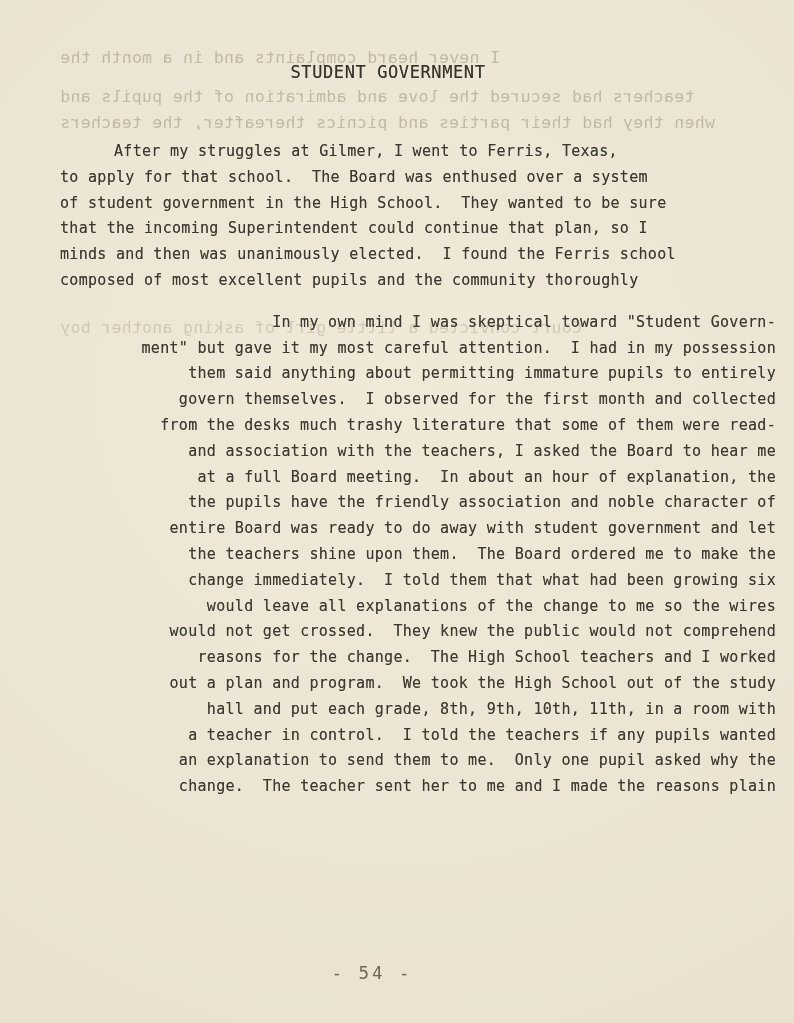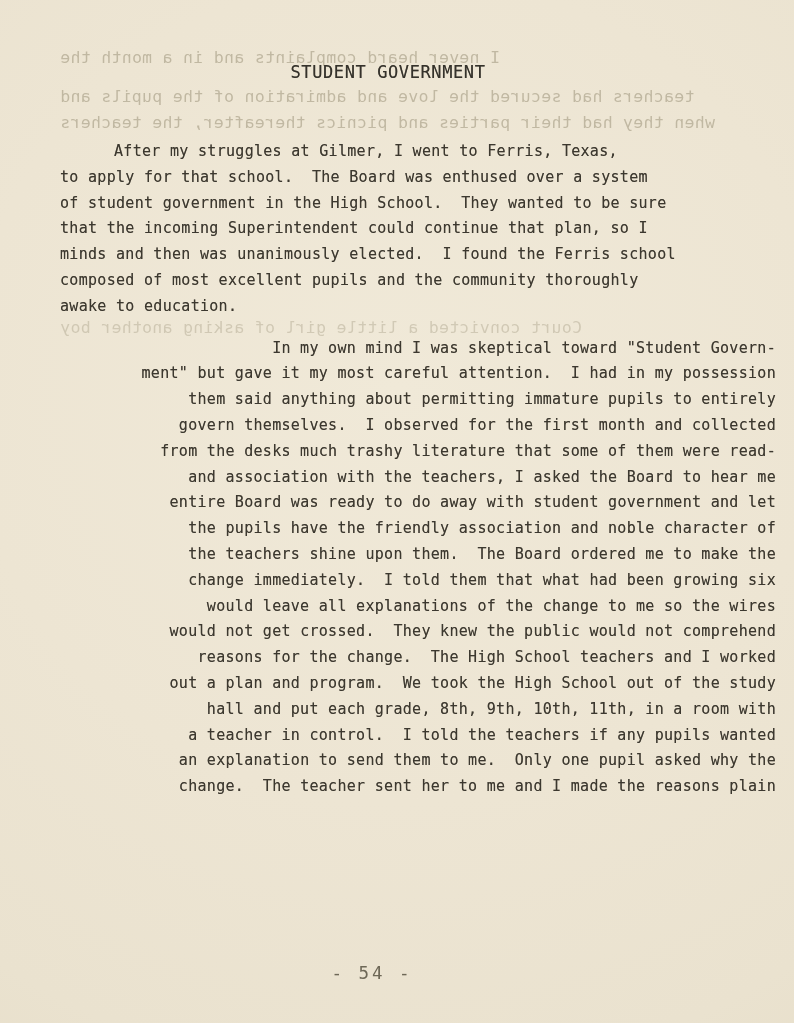--- a/index.html
+++ b/index.html
@@ -91,32 +91,32 @@
 
   <div class="content">
 
     <div class="para para-0">
       <div class="line first">After my struggles at Gilmer, I went to Ferris, Texas,</div>
       <div class="line">to apply for that school.  The Board was enthused over a system</div>
       <div class="line">of student government in the High School.  They wanted to be sure</div>
       <div class="line">that the incoming Superintendent could continue that plan, so I</div>
       <div class="line">minds and then was unanimously elected.  I found the Ferris school</div>
       <div class="line">composed of most excellent pupils and the community thoroughly</div>
-      <div class="line">awake to education.</div>
     </div>
 
     <div class="para para-1">
       <div class="line first">In my own mind I was skeptical toward "Student Govern-</div>
       <div class="line">ment" but gave it my most careful attention.  I had in my possession</div>
       <div class="line">them said anything about permitting immature pupils to entirely</div>
       <div class="line">govern themselves.  I observed for the first month and collected</div>
       <div class="line">from the desks much trashy literature that some of them were read-</div>
       <div class="line">and association with the teachers, I asked the Board to hear me</div>
+      <div class="line">at a full Board meeting.  In about an hour of explanation, the</div>
+      <div class="line">the pupils have the friendly association and noble character of</div>
       <div class="line">entire Board was ready to do away with student government and let</div>
-      <div class="line">the pupils have the friendly association and noble character of</div>
       <div class="line">the teachers shine upon them.  The Board ordered me to make the</div>
       <div class="line">change immediately.  I told them that what had been growing six</div>
       <div class="line">would leave all explanations of the change to me so the wires</div>
       <div class="line">would not get crossed.  They knew the public would not comprehend</div>
       <div class="line">reasons for the change.  The High School teachers and I worked</div>
       <div class="line">out a plan and program.  We took the High School out of the study</div>
       <div class="line">hall and put each grade, 8th, 9th, 10th, 11th, in a room with</div>
       <div class="line">a teacher in control.  I told the teachers if any pupils wanted</div>
       <div class="line">an explanation to send them to me.  Only one pupil asked why the</div>
       <div class="line">change.  The teacher sent her to me and I made the reasons plain</div>

